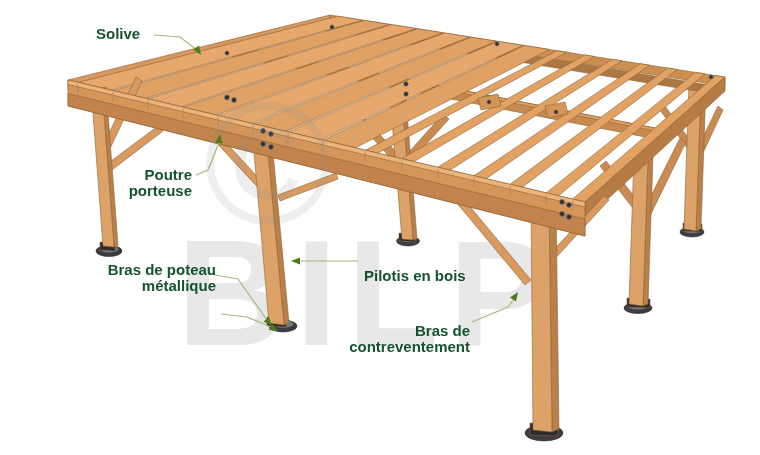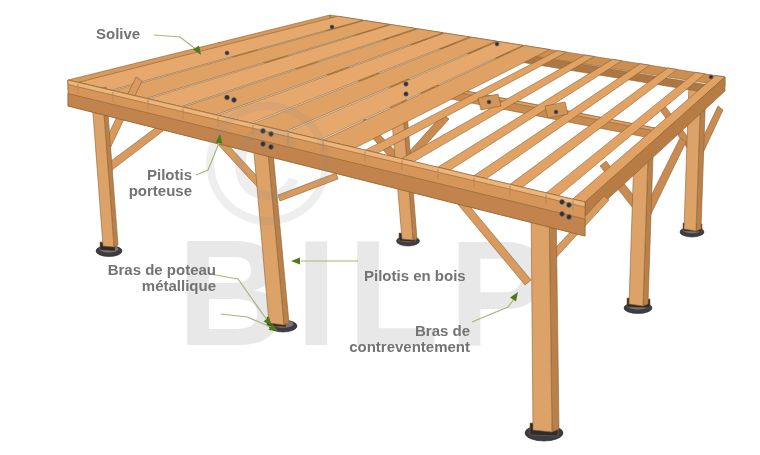--- a/index.html
+++ b/index.html
@@ -1,19 +1,19 @@
 <!DOCTYPE html>
 <html><head>
 <meta charset="utf-8">
 <style>
   html,body{margin:0;padding:0;background:#fff;}
   #stage{position:relative;width:760px;height:455px;background:#ffffff;overflow:hidden;
          font-family:"Liberation Sans", sans-serif;}
   #scene{position:absolute;left:0;top:0;}
-  .lbl{position:absolute;color:#737373;font-weight:bold;font-size:15px;line-height:1.08;
+  .lbl{position:absolute;color:#14532d;font-weight:bold;font-size:15px;line-height:1.08;
        white-space:normal;}
   .lbl.r{text-align:right;}
   
   .bd0{fill:#e6a86c}.bd1{fill:#dfa164}
   .jst{fill:#e2a263}.blk{fill:#d49557}
   .rimAB{fill:#d9995c}.rimBC{fill:#cd8f51}.rimDC{fill:#b67c44}
   .beamMid{fill:#c98a50}.beamMidT{fill:#e0a063}.beamBack{fill:#ad7744}
   .bandMain{fill:#d6965a}.bandTop{fill:#eeb57b}.bandLow{fill:#c2844c}
   .postF{fill:#dda268}.postS{fill:#b98049}
   .braceB{fill:#c98b51}.braceF{fill:#d89a5e}
@@ -196,17 +196,17 @@
 
       <polyline class="ldr" points="358,261 301,261" stroke="#a9b47e"></polyline>
       <polygon points="291,261 300,257.5 300,264.5" fill="#4e7a1c"></polygon>
 
       <polyline class="ldr" points="472,322 508,307 514,299" stroke="#a9b47e"></polyline>
       <polygon points="518,292 516,301.5 510,297.5" fill="#4e7a1c"></polygon>
     </g>
   </svg>
 
   <div class="lbl" style="left:96px;top:26px;">Solive</div>
-  <div class="lbl r" style="right:568px;top:167px;width:80px;">Pilotis porteuse</div>
+  <div class="lbl r" style="right:568px;top:167px;width:80px;">Poutre porteuse</div>
   <div class="lbl r" style="right:544px;top:262px;width:130px;">Bras de poteau métallique</div>
   <div class="lbl" style="left:364px;top:240px;margin-top:28px;">Pilotis en bois</div>
   <div class="lbl r" style="right:290px;top:314px;width:140px;margin-top:9px;">Bras de contreventement</div>
 </div>
 
 </body></html>

